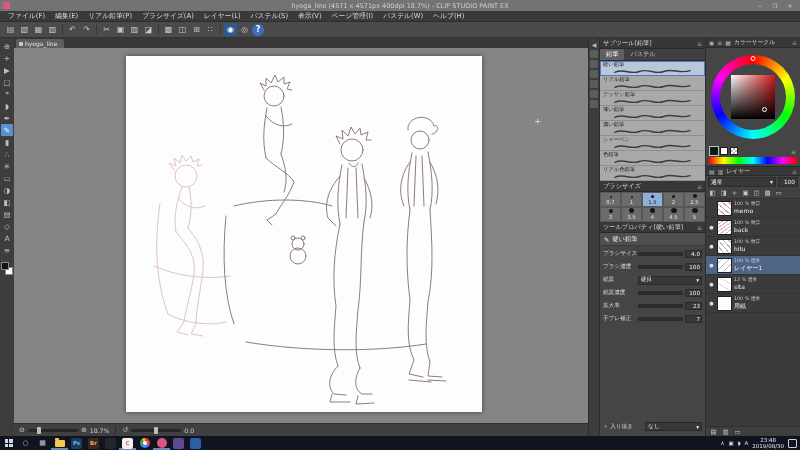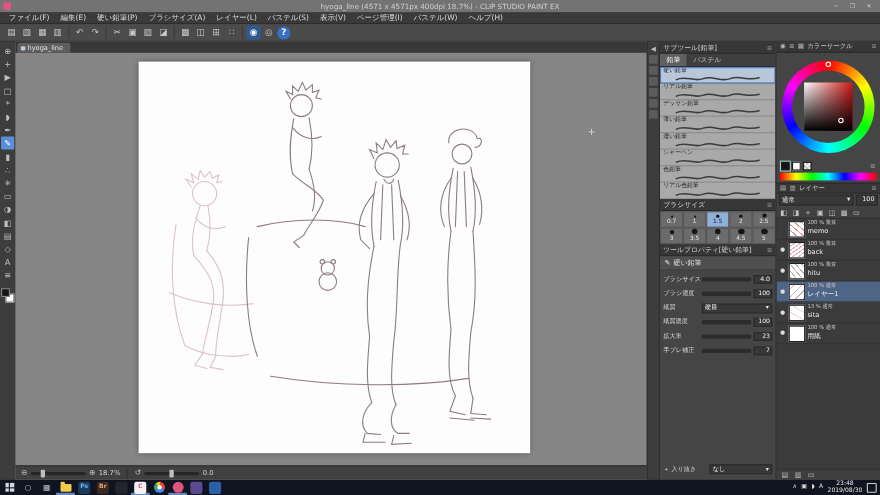--- a/index.html
+++ b/index.html
@@ -159,21 +159,21 @@
   <span class="win-controls">
     <span class="win-btn">─</span>
     <span class="win-btn">❐</span>
     <span class="win-btn close">✕</span>
   </span>
 </div>
 
 <div class="menubar">
   <span class="menu-item">ファイル(F)</span>
   <span class="menu-item">編集(E)</span>
-  <span class="menu-item">硬い鉛筆(P)</span>
+  <span class="menu-item">リアル鉛筆(P)</span>
   <span class="menu-item">ブラシサイズ(A)</span>
   <span class="menu-item">レイヤー(L)</span>
   <span class="menu-item">パステル(S)</span>
   <span class="menu-item">表示(V)</span>
   <span class="menu-item">ページ管理(I)</span>
   <span class="menu-item">パステル(W)</span>
   <span class="menu-item">ヘルプ(H)</span>
 </div>
 
 <div class="toolbar">

